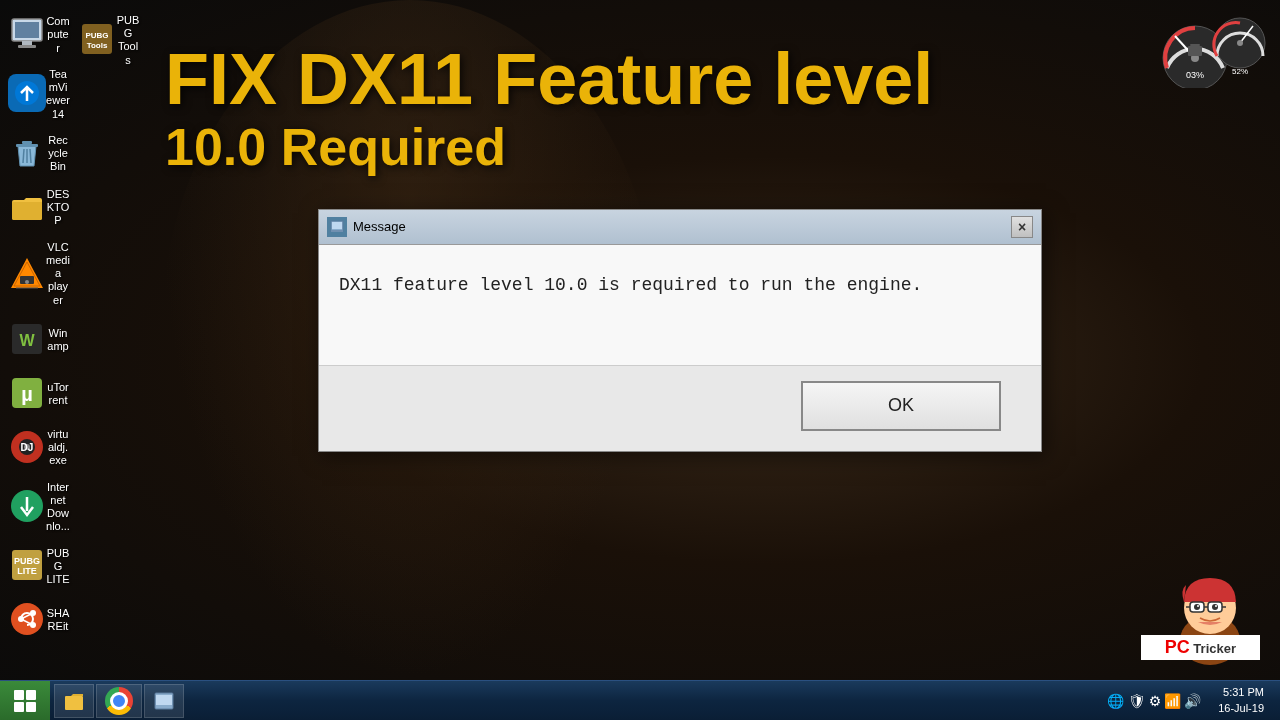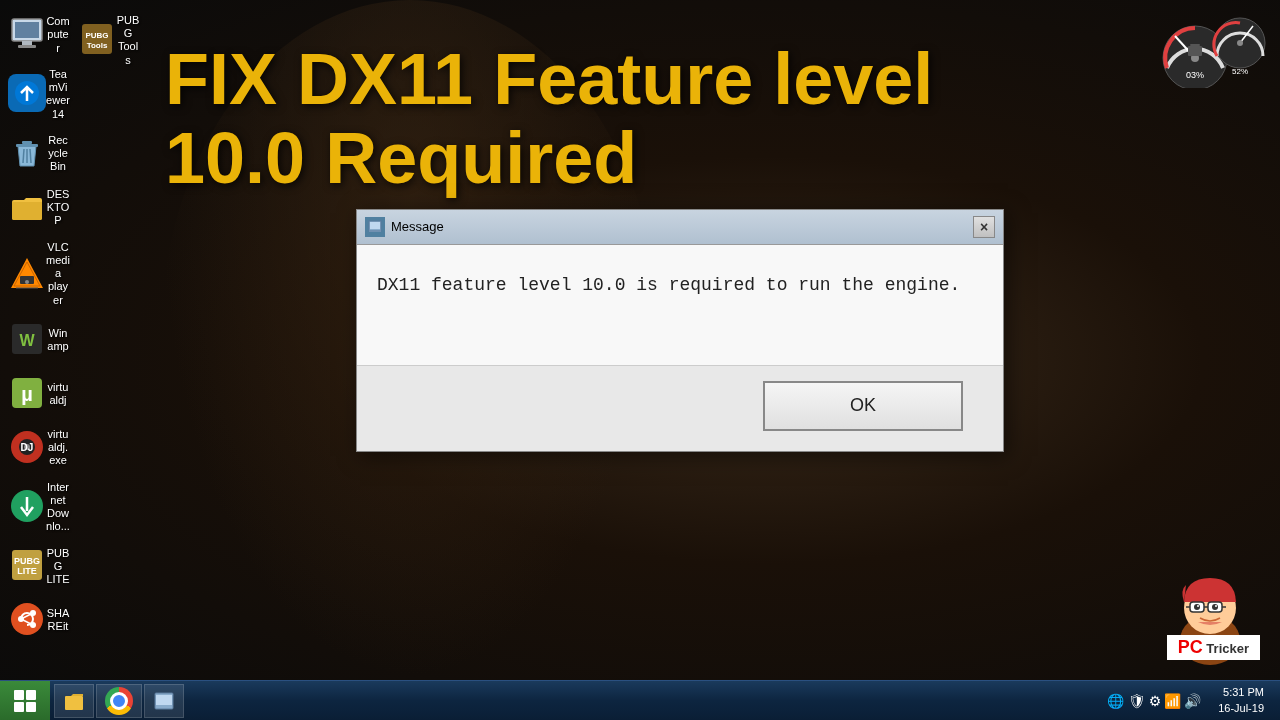--- a/index.html
+++ b/index.html
@@ -44,21 +44,21 @@
       text-shadow: 2px 2px 8px rgba(0,0,0,0.8);
       line-height: 1.1;
     }
 
     .title-overlay .line1 {
       font-size: 72px;
       display: block;
     }
 
     .title-overlay .line2 {
-      font-size: 72px;
+      font-size: 52px;
       display: block;
     }
 
     
     .taskbar {
       position: absolute;
       bottom: 0;
       left: 0;
       right: 0;
       height: 40px;
@@ -189,21 +189,21 @@
       width: 130px;
       height: 120px;
       display: flex;
       align-items: flex-end;
       justify-content: flex-end;
       position: relative;
     }
 
     .pc-tricker-badge {
       background: white;
-      padding: 2px 11px;
+      padding: 2px 24px;
       font-size: 13px;
       font-weight: bold;
       color: #333;
       position: absolute;
       bottom: 10px;
       right: 0;
     }
 
     .pc-tricker-badge span.pc {
       color: #e00;
@@ -215,21 +215,21 @@
     .dialog-overlay {
       position: absolute;
       inset: 0;
       z-index: 50;
       display: flex;
       align-items: center;
       justify-content: center;
     }
 
     .dialog {
-      width: 648px;
+      width: 724px;
       background: #f0f0f0;
       border: 1px solid #888;
       box-shadow: 4px 4px 20px rgba(0,0,0,0.5);
       margin-top: -60px;
       margin-left: 80px;
     }
 
     .dialog-titlebar {
       background: linear-gradient(to bottom, #c8d4e0 0%, #b0c0d0 100%);
       padding: 6px 8px;
@@ -476,21 +476,21 @@
   </div>
 
 
   <div class="desktop-icon">
     <div class="icon-img">
       <svg width="38" height="38" viewBox="0 0 38 38">
         <rect x="4" y="4" width="30" height="30" rx="4" fill="#80b040"></rect>
         <text x="19" y="27" text-anchor="middle" fill="white" font-size="20" font-weight="bold">µ</text>
       </svg>
     </div>
-    <span class="icon-label">virtualdj</span>
+    <span class="icon-label">uTorrent</span>
   </div>
 
   <div class="desktop-icon">
     <div class="icon-img">
       <svg width="38" height="38" viewBox="0 0 38 38">
         <circle cx="19" cy="19" r="16" fill="#c03020"></circle>
         <circle cx="19" cy="19" r="8" fill="#222"></circle>
         <circle cx="19" cy="19" r="3" fill="#888"></circle>
         <text x="19" y="23" text-anchor="middle" fill="white" font-size="10" font-weight="bold">DJ</text>
       </svg>

